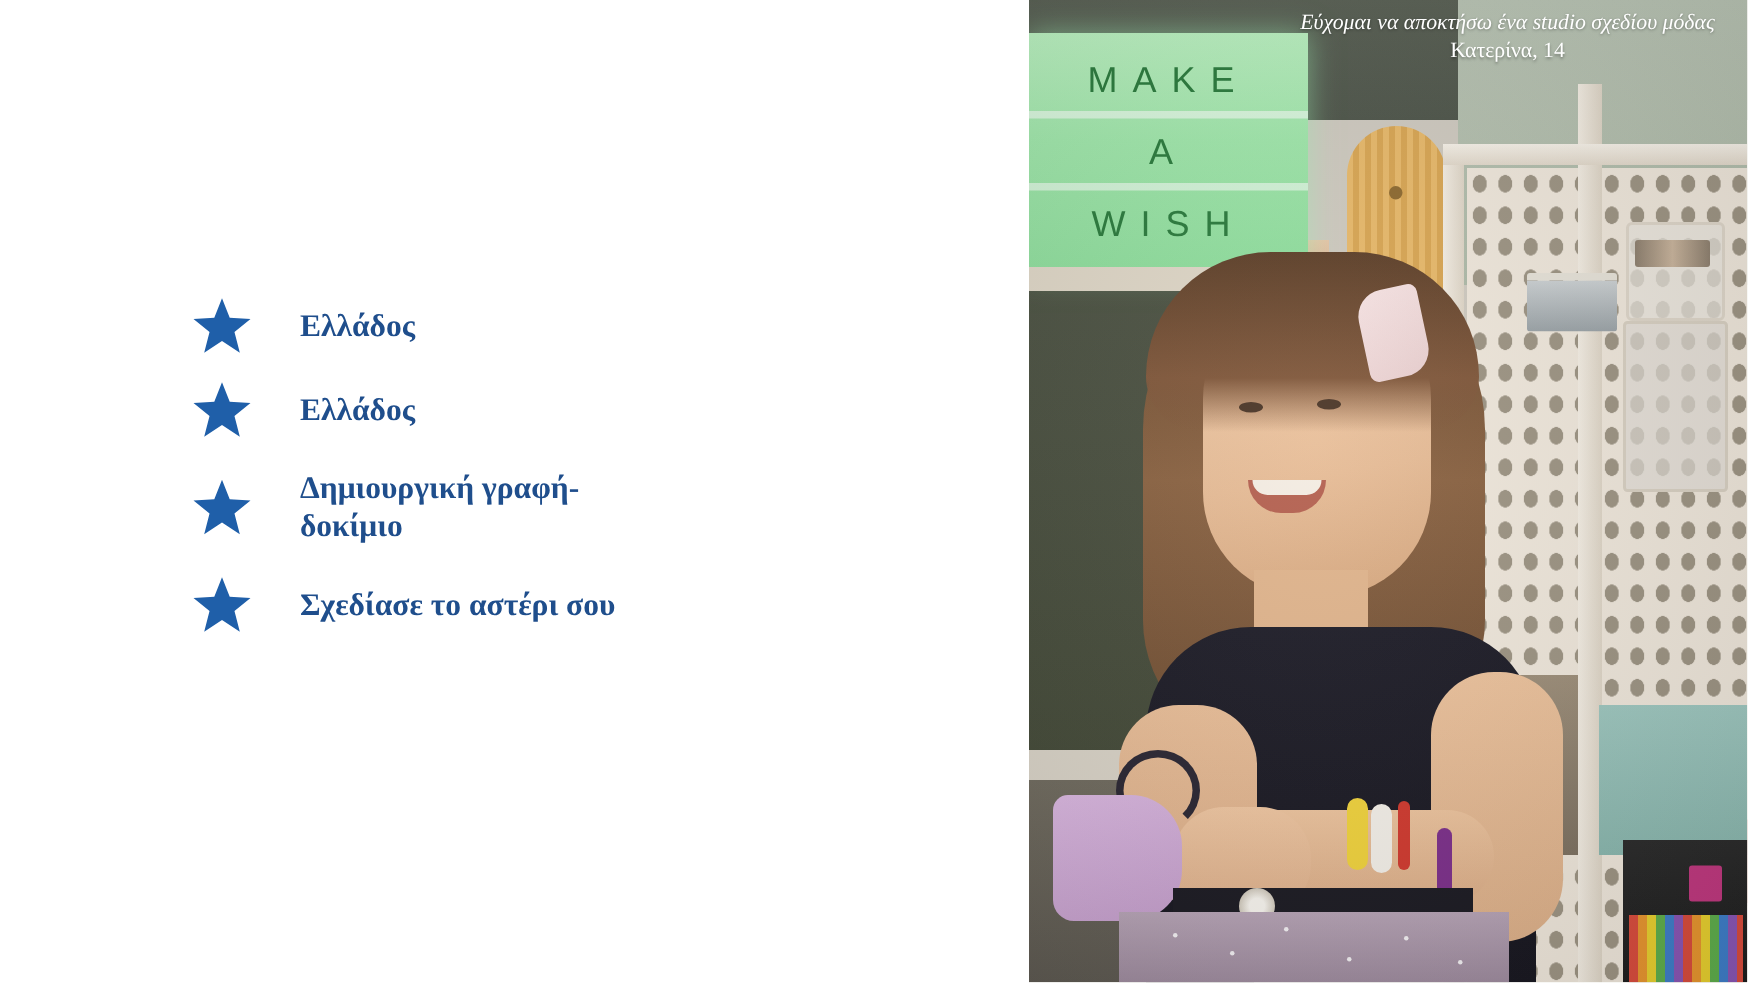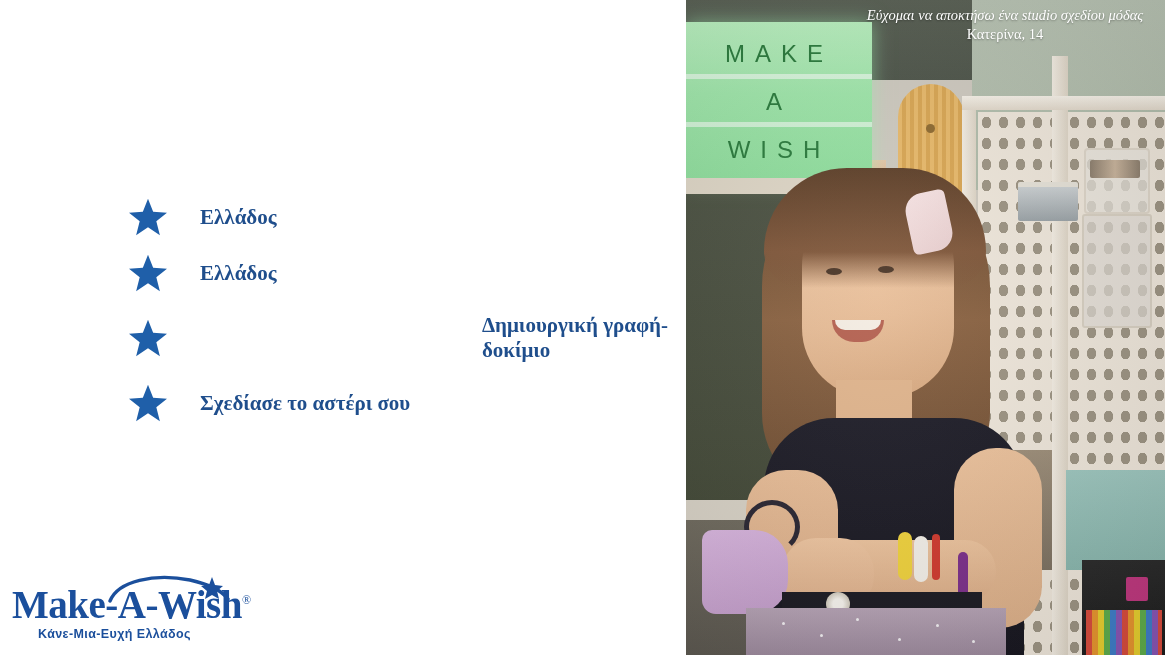--- a/index.html
+++ b/index.html
@@ -53,21 +53,21 @@
     left: 128px;
     top: 198px;
     width: 540px;
   }
   .bullet-row {
     display: flex;
     align-items: center;
     margin-bottom: 18px;
     min-height: 38px;
   }
-  .bullet-row.tall { min-height: 56px; justify-content: space-between; }
+  .bullet-row.tall { min-height: 56px; }
   .star-icon {
     flex: 0 0 auto;
     width: 40px;
     height: 38px;
     margin-right: 32px;
     display: block;
   }
   .bullet-label {
     color: #1F4E8C;
     font-size: 21px;
@@ -465,30 +465,20 @@
 
     <div class="bullet-row">
       <svg class="star-icon" viewBox="0 0 100 96">
         <polygon points="50,2 63,35 98,37 71,59 80,94 50,74 20,94 29,59 2,37 37,35" fill="#1F5FA9"></polygon>
       </svg>
       <span class="bullet-label">Σχεδίασε το αστέρι σου</span>
     </div>
 
   </div>
 
-  <div id="logo">
-    <div id="logo-wordmark">
-      <span>Make-A-Wish</span><span id="logo-reg">®</span>
-      <svg id="logo-swoosh" viewBox="0 0 124 30">
-        <path d="M2,26 C10,6 46,-2 82,5 C100,9 114,16 120,24" fill="none" stroke="#1B4F9C" stroke-width="3.4" stroke-linecap="round"></path>
-        <polygon points="104,2 107,10 115,11 109,16 111,24 104,20 97,24 99,16 93,11 101,10" fill="#1B4F9C"></polygon>
-      </svg>
-    </div>
-    <div id="logo-tagline">Κάνε-Μια-Ευχή Ελλάδος</div>
-  </div>
 
   <div id="photo">
 
     <div class="ph" id="wall-top"></div>
     <div class="ph" id="wall-right"></div>
     <div class="ph" id="shelf-beige"></div>
     <div class="ph" id="wall-olive"></div>
     <div class="ph" id="floor-strip"></div>
     <div class="ph" id="lower-left"></div>
 

